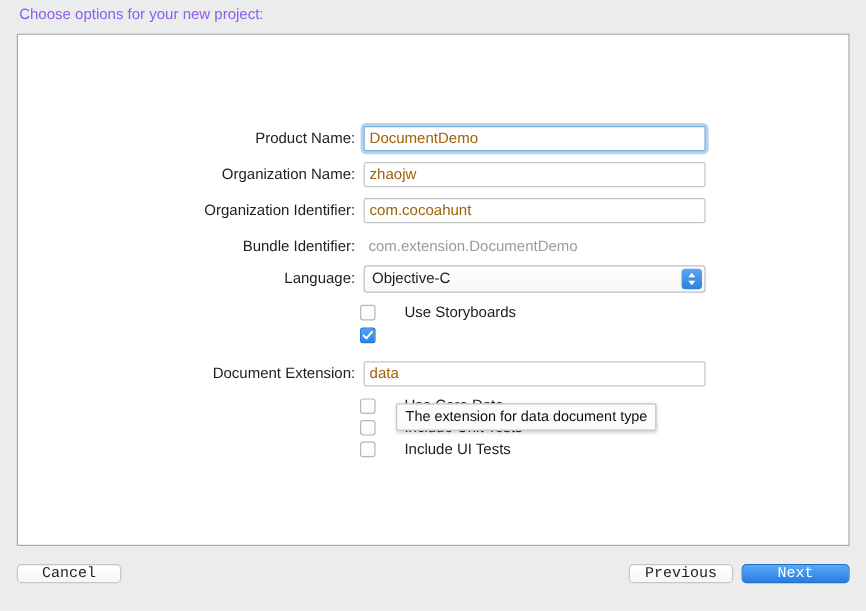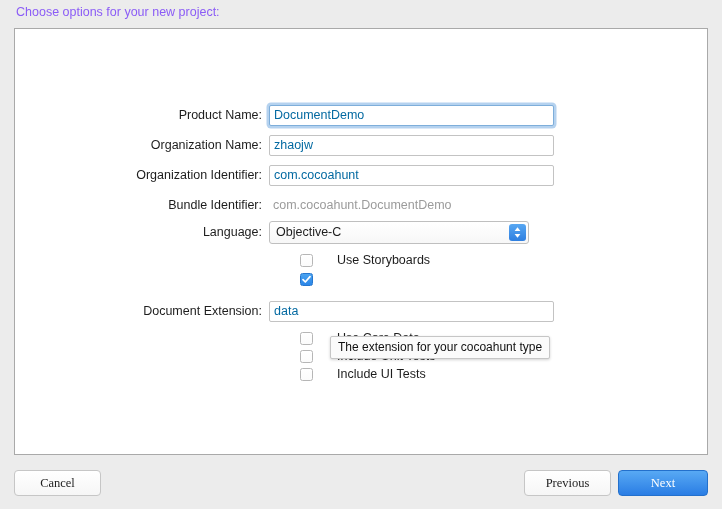--- a/index.html
+++ b/index.html
@@ -46,59 +46,59 @@
   .row {
     position: absolute;
     left: 0;
     width: 100%;
     height: 22px;
     display: flex;
     align-items: center;
   }
 
   .label {
-    width: 254px;
+    width: 288px;
     text-align: right;
     padding-right: 7px;
     box-sizing: border-box;
     font-size: 12.5px;
     color: #1d1d1d;
     white-space: nowrap;
   }
 
   .field {
     width: 285px;
     height: 21px;
     box-sizing: border-box;
     border: 1px solid #c3c3c3;
     border-radius: 2px;
     background: #ffffff;
     font-family: "Liberation Sans", sans-serif;
     font-size: 12.5px;
-    color: #0369a1;
+    color: #a16207;
     padding: 0 4px;
     outline: none;
   }
 
   .field.focused {
     border: 1px solid #7eaeda;
     box-shadow: 0 0 0 2.5px rgba(120,173,225,0.55);
   }
 
   .static-value {
     font-size: 12.5px;
     color: #9b9b9b;
     padding-left: 4px;
     white-space: nowrap;
   }
 
   
   .popup {
     position: relative;
-    width: 260px;
+    width: 285px;
     height: 23px;
     box-sizing: border-box;
     border: 1px solid #bfbfbf;
     border-radius: 3px;
     background: linear-gradient(to bottom, #ffffff 0%, #f7f7f7 100%);
     display: flex;
     align-items: center;
     cursor: default;
   }
   .popup-text {
@@ -164,24 +164,24 @@
     font-size: 12px;
     color: #111111;
     padding: 3px 7px 4px 7px;
     white-space: nowrap;
     z-index: 50;
   }
 
   
   .btn {
     position: absolute;
-    height: 26px;
+    height: 16px;
     box-sizing: border-box;
     border-radius: 4px;
-    font-family: Liberation Serif, serif;
+    font-family: Liberation Mono, monospace;
     font-size: 12.5px;
     display: flex;
     align-items: center;
     justify-content: center;
     cursor: default;
     user-select: none;
   }
   .btn-plain {
     background: linear-gradient(to bottom, #ffffff 0%, #f6f6f6 100%);
     border: 1px solid #c6c6c6;
@@ -211,21 +211,21 @@
       <div class="row" style="top: 105px;">
         <div class="label">Organization Name:</div>
         <input type="text" class="field" value="zhaojw" style="">
       </div>
       <div class="row" style="top: 135px;">
         <div class="label">Organization Identifier:</div>
         <input type="text" class="field" value="com.cocoahunt" style="">
       </div>
       <div class="row" style="top: 165px;">
         <div class="label">Bundle Identifier:</div>
-        <div class="static-value">com.cocoahunt.DocumentDemo</div>
+        <div class="static-value">com.extension.DocumentDemo</div>
       </div>
       <div class="row" style="top: 192px;">
         <div class="label">Language:</div>
         <div class="popup">
           <span class="popup-text">Objective-C</span>
           <span class="popup-arrow">
             <svg width="9" height="13" viewBox="0 0 9 13">
               <path d="M4.5 1.2 L7.4 5 L1.6 5 Z" fill="#ffffff"></path>
               <path d="M4.5 11.8 L1.6 8 L7.4 8 Z" fill="#ffffff"></path>
             </svg>
@@ -255,17 +255,17 @@
         <span class="cbox"></span>
         <span class="cblabel">Include Unit Tests</span>
       </div>
       <div class="cbrow" style="top: 336px;">
         <span class="cbox"></span>
         <span class="cblabel">Include UI Tests</span>
       </div>
     </div>
 </div>
 
-<div class="tooltip">The extension for your cocoahunt type</div>
+<div class="tooltip">The extension for data document type</div>
 
 <div class="btn btn-plain" id="btn-cancel">Cancel</div>
 <div class="btn btn-plain" id="btn-previous">Previous</div>
 <div class="btn btn-primary" id="btn-next">Next</div>
 
 </body></html>

